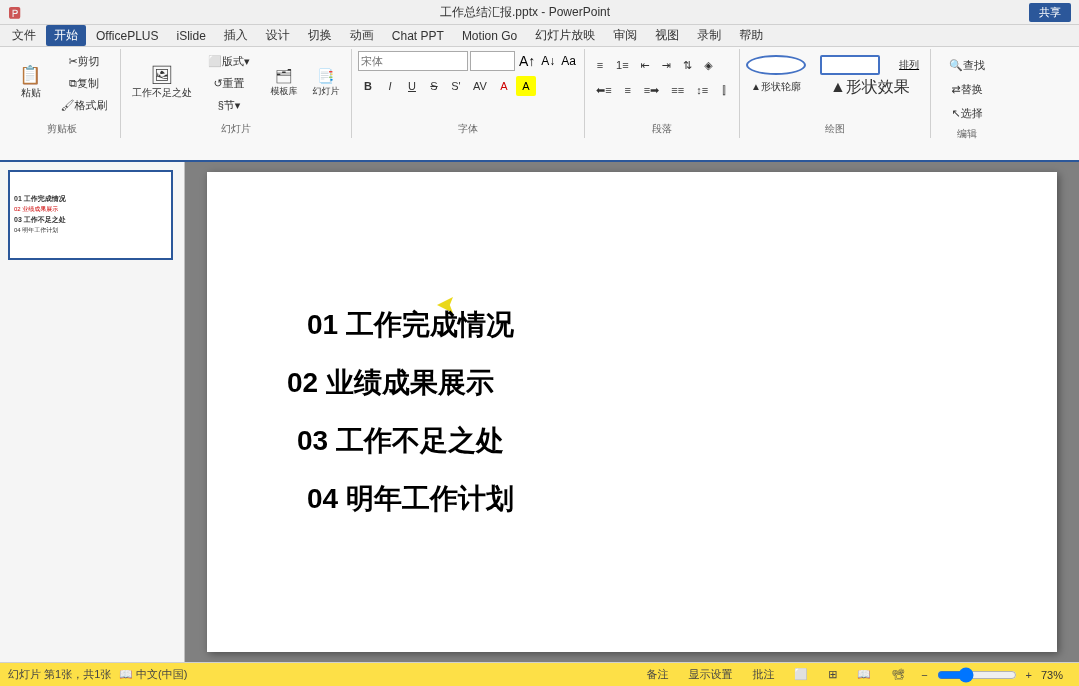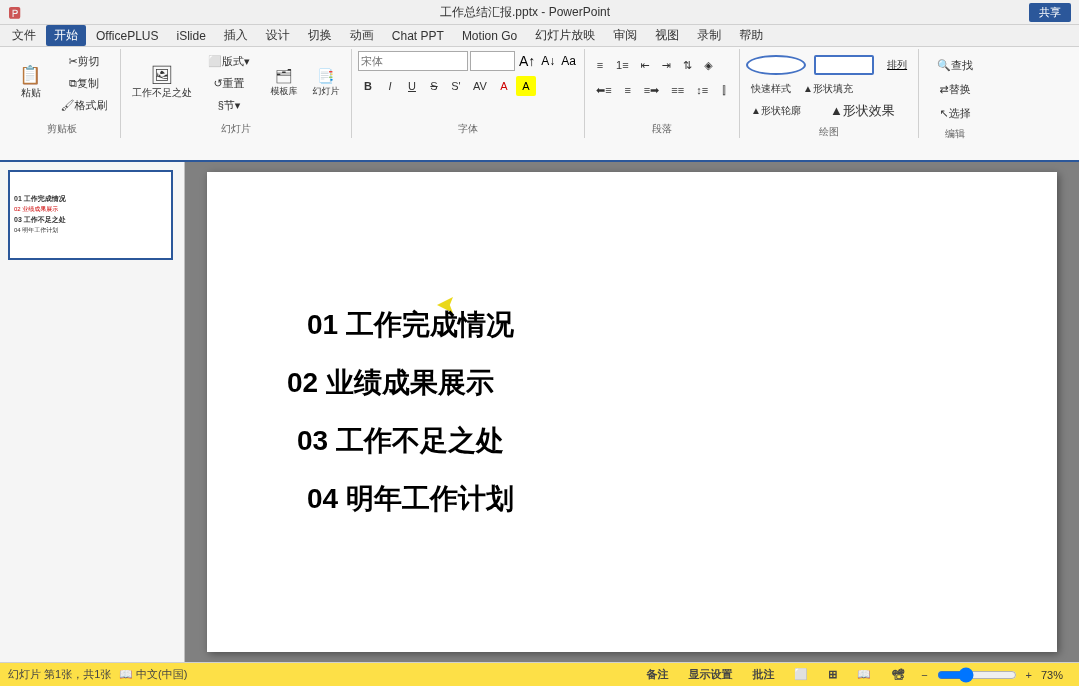--- a/index.html
+++ b/index.html
@@ -215,21 +215,20 @@
     }
     .status-left { display: flex; align-items: center; gap: 8px; }
     .status-right { display: flex; align-items: center; gap: 6px; }
     .status-btn {
       padding: 1px 6px;
       font-size: 11px;
       cursor: pointer;
       background: transparent;
       border: 1px solid transparent;
       color: #444;
-      font-weight: bold;
     }
     .zoom-slider { width: 80px; height: 14px; cursor: pointer; }
     .zoom-level { font-size: 11px; color: #333; min-width: 30px; }
   </style>
 </head>
 <body>
 
 <div id="titlebar">
   <div class="title-left">
     <span style="font-size:14px; color:#c55;">🅿</span>
@@ -340,32 +339,28 @@
         <button class="rb-btn-sm" style="min-width:18px;">≡≡</button>
         <button class="rb-btn-sm" style="min-width:18px;">↕≡</button>
         <button class="rb-btn-sm" style="min-width:18px;">⫿</button>
       </div>
       <div class="ribbon-group-label">段落</div>
     </div>
 
     <div class="ribbon-group" style="min-width:90px;">
       <div class="ribbon-row" style="margin-top:4px;align-items:flex-start;">
         <div style="display:flex;flex-direction:column;gap:2px;">
-          <div style="display:flex;gap:8px;text-decoration:underline;">
+          <div style="display:flex;gap:14px;text-decoration:underline;">
             <button class="rb-btn-sm" style="width:20px;height:20px;border-radius:50%;border:2px solid #4472C4;background:white;"></button>
             <button class="rb-btn-sm" style="width:20px;height:20px;border:2px solid #4472C4;background:white;"></button>
             <button class="rb-btn-sm" style="min-width:30px;font-size:10px;">排列</button>
           </div>
-          <div style="display:flex;gap:2px;margin-top:2px;">
-            <button class="rb-btn-sm" style="min-width:40px;font-size:10px;">快速样式</button>
-            <button class="rb-btn-sm" style="min-width:35px;font-size:10px;">▲形状填充</button>
-          </div>
           <div style="display:flex;gap:19px;">
             <button class="rb-btn-sm" style="min-width:35px;font-size:10px;">▲形状轮廓</button>
-            <button class="rb-btn-sm" style="min-width:35px;font-size:13px;">▲形状效果</button>
+            <button class="rb-btn-sm" style="min-width:35px;font-size:16px;">▲形状效果</button>
           </div>
         </div>
       </div>
       <div class="ribbon-group-label">绘图</div>
     </div>
 
     <div class="ribbon-group" style="min-width:70px;">
       <div class="ribbon-row" style="margin-top:4px;flex-direction:column;gap:4px;">
         <button class="rb-btn-sm" style="width:60px;">🔍 <span>查找</span></button>
         <button class="rb-btn-sm" style="width:60px;">⇄ <span>替换</span></button>

